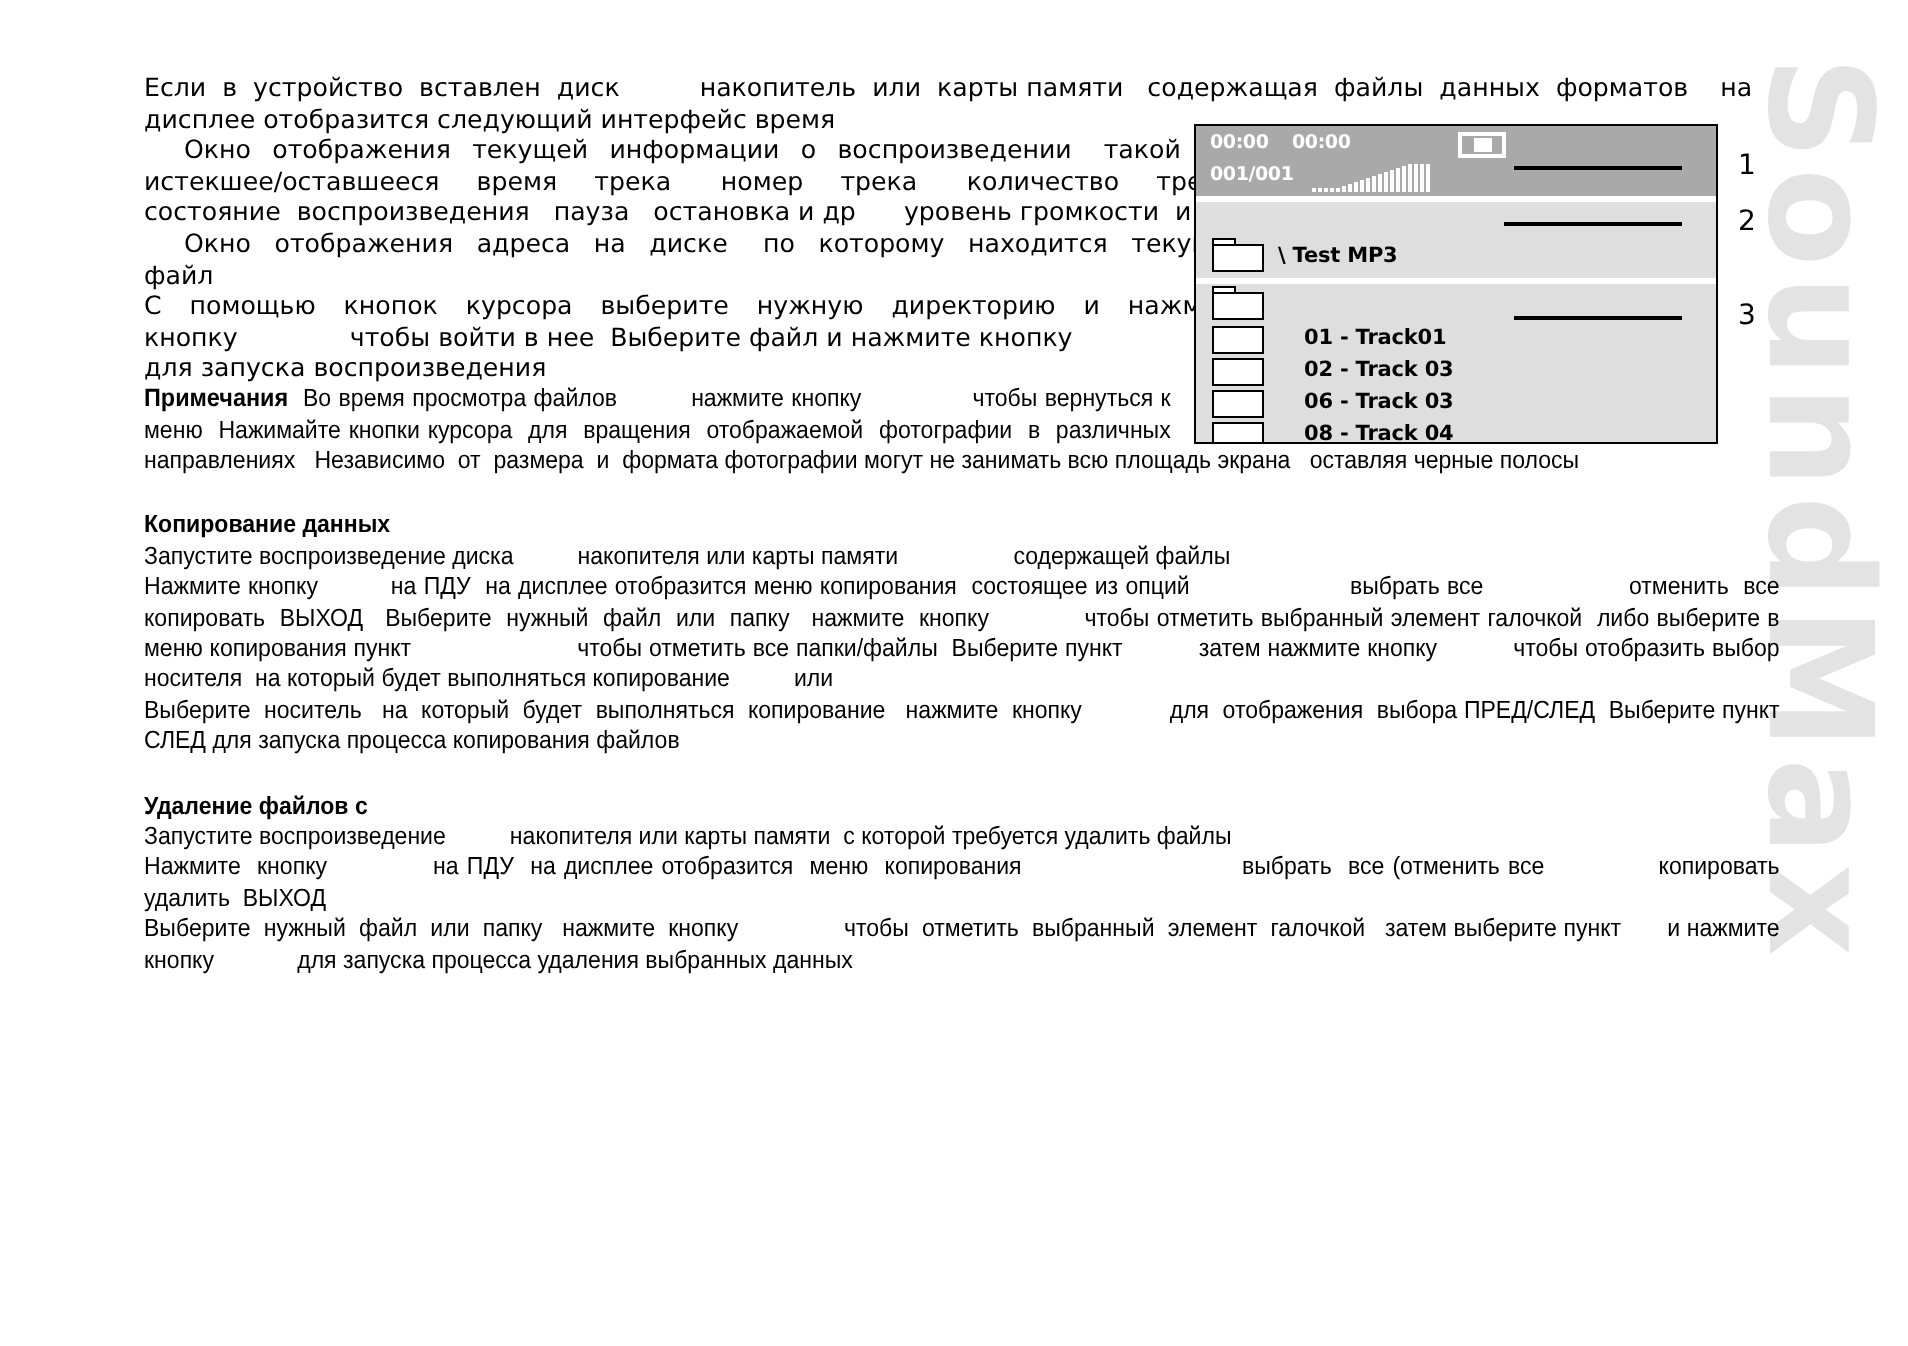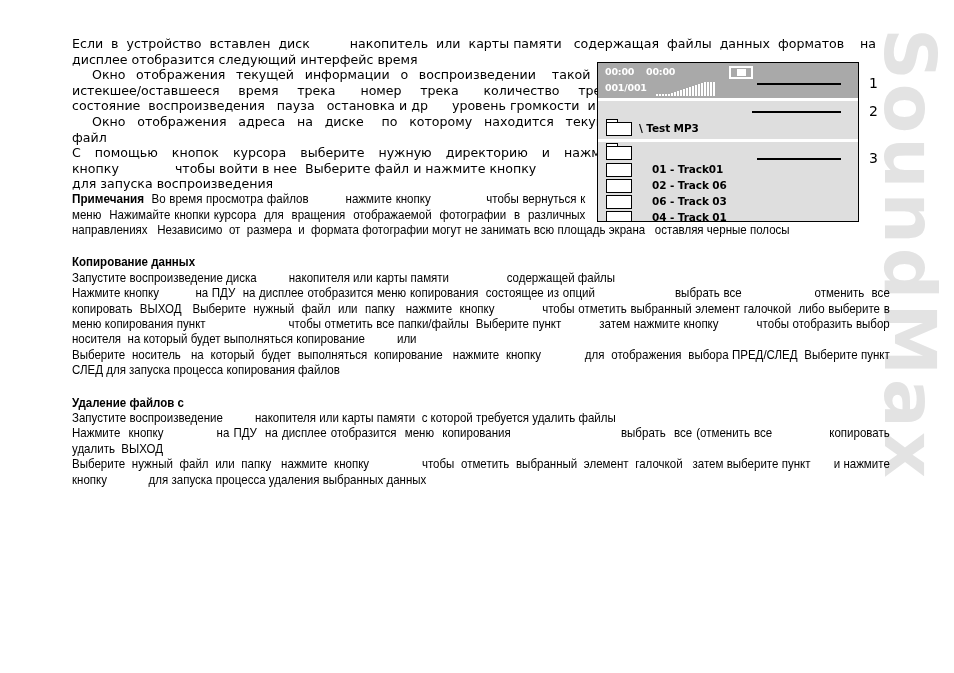--- a/index.html
+++ b/index.html
@@ -376,29 +376,29 @@
           <span class="body"></span>
         </span>
         <span class="row-label"></span>
       </div>
       <div class="list-row">
         <span class="file-icon"></span>
         <span class="row-label">01 - Track01</span>
       </div>
       <div class="list-row">
         <span class="file-icon"></span>
-        <span class="row-label">02 - Track 06</span>
+        <span class="row-label">02 - Track 03</span>
       </div>
       <div class="list-row">
         <span class="file-icon"></span>
         <span class="row-label">06 - Track 03</span>
       </div>
       <div class="list-row">
         <span class="file-icon"></span>
-        <span class="row-label">04 - Track 01</span>
+        <span class="row-label">08 - Track 04</span>
       </div>
     </div>
 
 </div>
 
 <div class="callout-line" style="left:757px; top:83px; width:84px;"></div>
 <div class="callout-num" style="left:869px; top:76px;">1</div>
 
 <div class="callout-line" style="left:752px; top:111px; width:89px;"></div>
 <div class="callout-num" style="left:869px; top:104px;">2</div>

